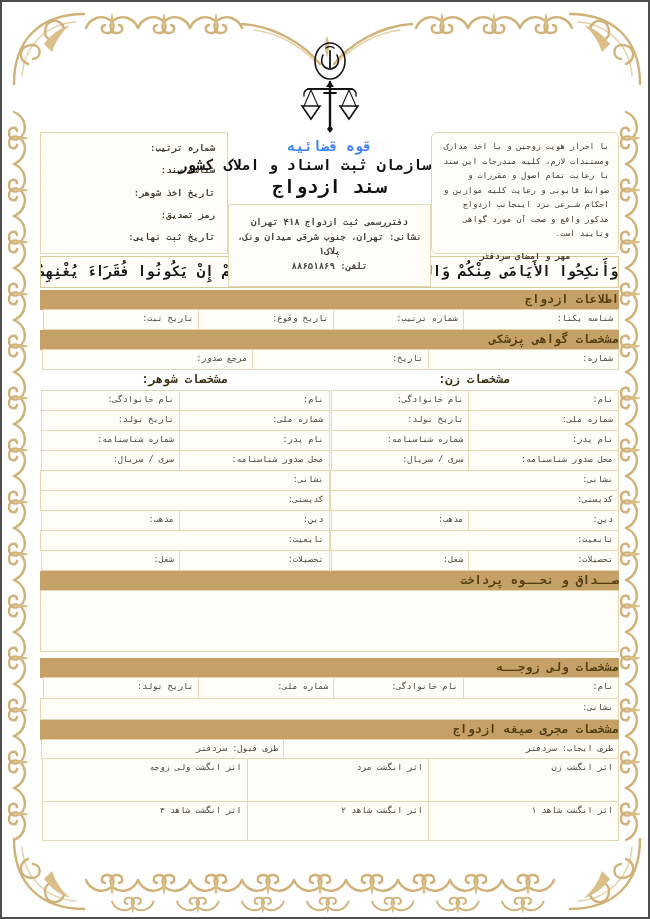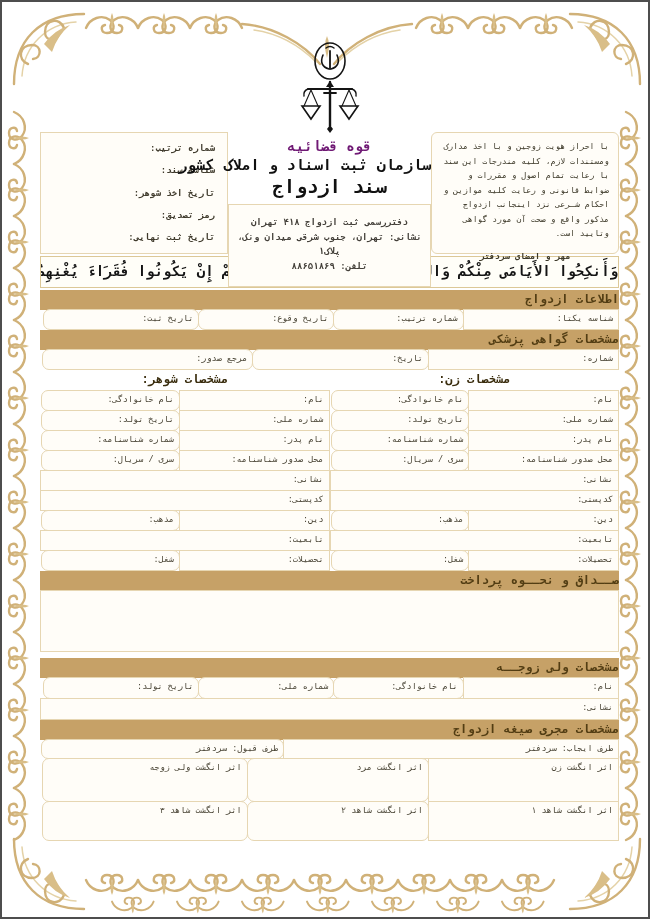--- a/index.html
+++ b/index.html
@@ -16,36 +16,36 @@
 
   .content{position:absolute;left:38px;top:40px;width:579px;direction:rtl;}
   .top-area{position:relative;height:212px;}
   .hbox{position:absolute;top:90px;width:188px;height:122px;border:1px solid #e6d6b2;
         background:#fffdf8;box-sizing:border-box;}
   .fields-box{left:0;display:flex;flex-direction:column;justify-content:space-between;
         padding:10px 12px;font-size:9px;font-weight:bold;color:#3f3a2c;text-align:right;}
   .legal-box{right:0;padding:7px 9px;font-size:8.1px;color:#3c3828;line-height:1.8;text-align:right;border-radius:6px;}
   .legal-sign{text-align:center;font-weight:bold;margin-top:8px;font-size:8.4px;color:#3c3828;}
   .center-head{position:absolute;left:188px;right:188px;top:0;text-align:center;}
-  .callig1{font-size:14px;font-weight:bold;color:#701a75;line-height:1.25;white-space:nowrap;}
+  .callig1{font-size:14px;font-weight:bold;color:#3b82f6;line-height:1.25;white-space:nowrap;}
   .callig2{font-size:15px;font-weight:bold;color:#101010;line-height:1.3;white-space:nowrap;}
   .callig3{font-size:19px;font-weight:bold;color:#101010;line-height:1.3;}
   .office-box{border:1px solid #e6d6b2;background:#fffdf8;margin-top:3px;padding:11px 2px;
         font-size:9px;font-weight:bold;color:#44403a;line-height:1.65;}
 
   .verse{border:1px solid #dcc897;background:#fffef8;text-align:center;font-weight:bold;
         font-size:14px;color:#141414;height:32px;line-height:30px;white-space:nowrap;
         overflow:hidden;margin:2px 0;box-sizing:border-box;}
 
   .band{background:#c6a167;color:#523d13;font-weight:bold;font-size:12px;
         height:20px;line-height:20px;}
   .row{display:flex;margin-top:-1px;}
   .cell{border:1px solid #e6d6b2;background:#fffdf8;box-sizing:border-box;padding:3px 5px 0 4px;
         font-size:8.5px;color:#4a4536;overflow:hidden;white-space:nowrap;text-align:right;}
-  .row .cell + .cell{margin-right:-1px;border-radius:7px;}
+  .row .cell + .cell{margin-right:-1px;}
   .h21{height:21px;} .h22{height:22px;} .h20{height:20px;}
   .w27{width:27%;} .w225{width:22.5%;} .w235{width:23.5%;}
   .w33{width:33%;} .w305{width:30.5%;} .w365{width:36.5%;}
   .w58{width:58%;} .w42{width:42%;}
   .w315{width:31.5%;} .w355{width:35.5%;}
   .w52{width:52%;} .w48{width:48%;} .w100{width:100%;}
 
   .cols{display:flex;}
   .col{width:50%;}
   .col-title{height:21px;line-height:20px;text-align:center;font-weight:bold;font-size:12px;

